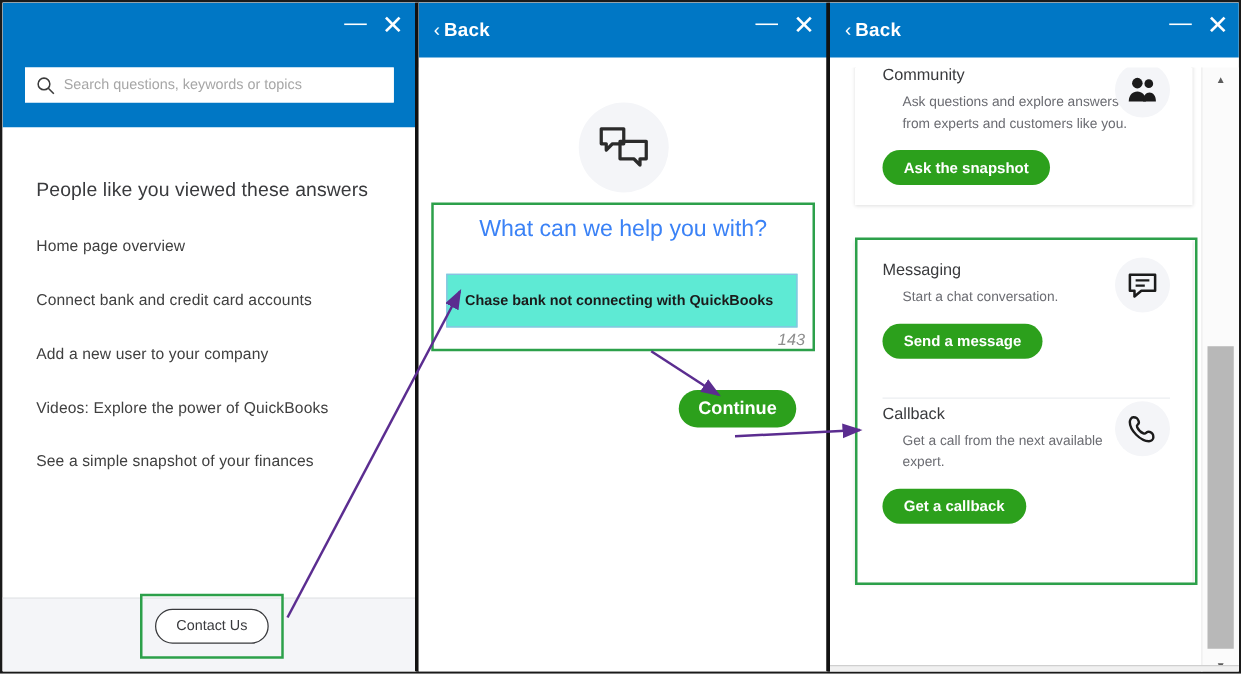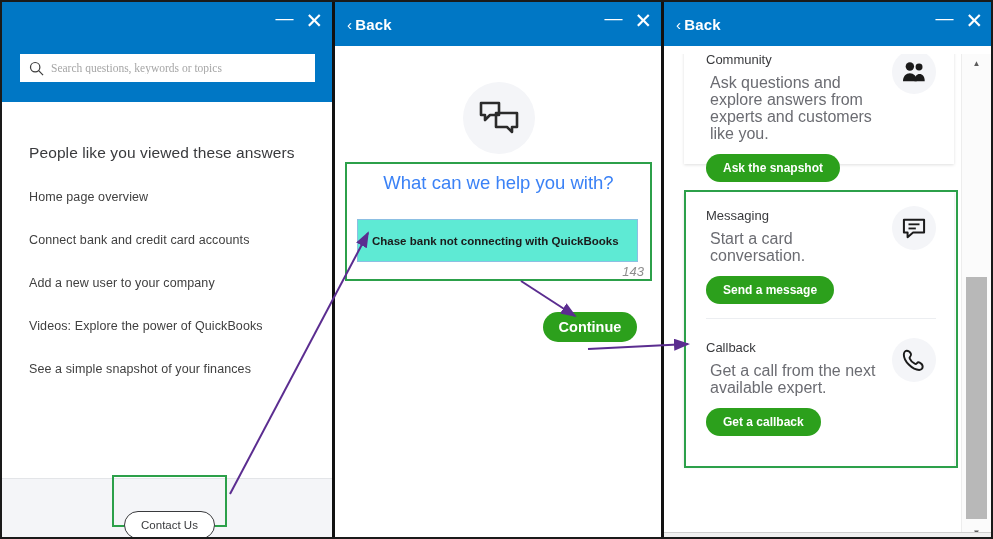--- a/index.html
+++ b/index.html
@@ -22,48 +22,48 @@
   .backbtn .chev{font-weight:normal;font-size:15px;margin-right:3px;}
 
   .wincontrols{position:absolute;right:10px;top:8px;display:flex;align-items:center;gap:12px;}
   .wc{color:#ffffff;line-height:1;cursor:pointer;}
   .wc.min{font-size:18px;position:relative;top:-3px;}
   .wc.close{font-size:21px;font-weight:300;}
 
   
   .searchwrap{position:absolute;left:18px;top:52px;width:295px;height:28px;background:#fff;border:1px solid #ffffff;display:flex;align-items:center;box-sizing:border-box;}
   .searchicon{width:30px;display:flex;align-items:center;justify-content:center;color:#3b3b3b;}
-  .searchinput{flex:1;border:none;outline:none;font-family:Liberation Serif, serif;font-size:11.5px;color:#9a9a9a;background:transparent;padding:0;}
+  .searchinput{flex:1;border:none;outline:none;font-family:Liberation Sans, sans-serif;font-size:11.5px;color:#9a9a9a;background:transparent;padding:0;}
   .searchinput::placeholder{color:#a6a6a6;}
 
   
   .p1body{position:absolute;top:100px;left:0;right:0;bottom:0;background:#ffffff;}
   .p1head{position:absolute;left:27px;top:42px;font-size:15.5px;color:#393a3d;letter-spacing:.1px;}
   .linklist{position:absolute;left:27px;top:88px;right:14px;}
   .linkitem{display:block;color:#404040;font-size:12.5px;margin-bottom:29px;text-decoration:none;cursor:pointer;letter-spacing:.1px;}
 
   .p1footer{position:absolute;left:0;right:0;bottom:0;height:62px;background:#f4f5f8;border-top:1px solid #e3e5e8;}
   .contactbox{position:absolute;left:110px;top:473px;width:115px;height:52px;border:2px solid #2ca04a;box-sizing:border-box;}
-  .contactbtn{position:absolute;left:122px;top:485px;width:91px;height:28px;border:1px solid #393a3d;border-radius:15px;background:#ffffff;display:flex;align-items:center;justify-content:center;font-size:11.5px;color:#393a3d;cursor:pointer;box-sizing:border-box;margin-top:24px;}
+  .contactbtn{position:absolute;left:122px;top:485px;width:91px;height:28px;border:1px solid #393a3d;border-radius:15px;background:#ffffff;display:flex;align-items:center;justify-content:center;font-size:11.5px;color:#393a3d;cursor:pointer;box-sizing:border-box;}
 
   
   .p2body{position:absolute;top:52px;left:0;right:0;bottom:0;background:#ffffff;}
   .chatcircle{position:absolute;left:128px;top:28px;width:72px;height:72px;border-radius:50%;background:#f4f5f8;display:flex;align-items:center;justify-content:center;}
   .greenbox2{position:absolute;left:10px;top:108px;width:307px;height:119px;border:2px solid #2ca04a;box-sizing:border-box;}
   .q2title{position:absolute;left:0;right:0;top:118px;text-align:center;font-size:18.5px;color:#3b82f6;}
   .qinput{position:absolute;left:22px;top:165px;width:281px;height:43px;border:1px solid #8cbfe3;background:#5eead4;box-sizing:border-box;display:flex;align-items:center;padding-left:14px;font-size:11.5px;font-weight:bold;color:#1b1b1b;cursor:text;}
   .counter{position:absolute;right:18px;top:210px;font-size:13px;color:#8d8d8d;font-style:italic;}
   .continuebtn{position:absolute;left:208px;top:258px;width:94px;height:30px;border-radius:19px;background:#2ca01c;color:#ffffff;font-size:14.5px;font-weight:bold;display:flex;align-items:center;justify-content:center;cursor:pointer;}
 
   
   .p3body{position:absolute;top:52px;left:0;right:0;bottom:0;background:#ffffff;}
   .p3scrollarea{position:absolute;left:0;top:0;right:31px;bottom:0;overflow:hidden;background:#ffffff;}
   .card{position:absolute;left:20px;width:270px;background:#ffffff;box-shadow:0 1px 3px rgba(0,0,0,.13);box-sizing:border-box;}
   .card-title{font-size:13px;color:#393a3d;margin:0 0 7px 0;font-weight:normal;}
-  .card-desc{font-size:16px;color:#6b6c72;line-height:17px;margin:0 0 12px 4px;width:182px;}
+  .card-desc{font-size:11px;color:#6b6c72;line-height:17px;margin:0 0 12px 16px;width:182px;}
   .pillbtn{display:inline-flex;align-items:center;justify-content:center;height:28px;padding:0 17px;border-radius:14px;background:#2ca01c;color:#ffffff;font-size:12px;font-weight:bold;cursor:pointer;}
   .cardicon{position:absolute;right:18px;top:14px;width:44px;height:44px;border-radius:50%;background:#f4f5f8;display:flex;align-items:center;justify-content:center;}
   .cardinner{padding:16px 18px 16px 22px;position:relative;}
   .cardsep{position:absolute;left:22px;right:18px;height:1px;background:#eceef1;}
 
   .greenbox3{position:absolute;left:20px;top:136px;width:274px;height:278px;border:2px solid #2ca04a;box-sizing:border-box;pointer-events:none;}
 
   .scrollbar{position:absolute;right:2px;top:0;width:29px;bottom:0;background:#fbfbfb;border-left:1px solid #ededed;}
   .sbarrow{position:absolute;left:0;width:29px;height:18px;display:flex;align-items:center;justify-content:center;color:#5c5c5c;font-size:8px;cursor:pointer;}
   .sbarrow.up{top:0;}
@@ -177,21 +177,21 @@
         <div class="card" style="top:138px;height:274px;">
           <div class="cardinner">
             <div class="cardicon">
               <svg width="24" height="22" viewBox="0 0 26 24">
                 <path d="M2 3 h22 v14 h-12 l-6 5 v-5 h-4 z" fill="none" stroke="#1b1b1b" stroke-width="2.2" stroke-linejoin="round"></path>
                 <line x1="7" y1="8" x2="19" y2="8" stroke="#1b1b1b" stroke-width="2"></line>
                 <line x1="7" y1="12.5" x2="15" y2="12.5" stroke="#1b1b1b" stroke-width="2"></line>
               </svg>
             </div>
             <div class="card-title">Messaging</div>
-            <div class="card-desc">Start a card conversation.</div>
+            <div class="card-desc">Start a chat conversation.</div>
             <div class="pillbtn">Send a message</div>
           </div>
 
           <div class="cardsep" style="top:126px;"></div>
 
           <div class="cardinner" style="padding-top:20px;">
             <div class="cardicon" style="top:18px;">
               <svg width="24" height="24" viewBox="0 0 26 26">
                 <path d="M5 3 c3 0 3.6 1 4.6 3.2 c.7 1.6 .3 2.3 -.8 3.2 c-.8 .7 -.9 1.1 -.4 2.2 c1 2.3 3.1 4.4 5.4 5.4 c1.1 .5 1.5 .4 2.2 -.4 c.9 -1.1 1.6 -1.5 3.2 -.8 c2.2 1 3.2 1.6 3.2 4.6 c0 2.1 -1.9 3.4 -3.8 3.4 c-7.2 0 -16.6 -9.4 -16.6 -16.6 c0 -1.9 1.3 -4.2 3 -4.2 z" fill="none" stroke="#1b1b1b" stroke-width="2.1" stroke-linejoin="round"></path>
               </svg>

